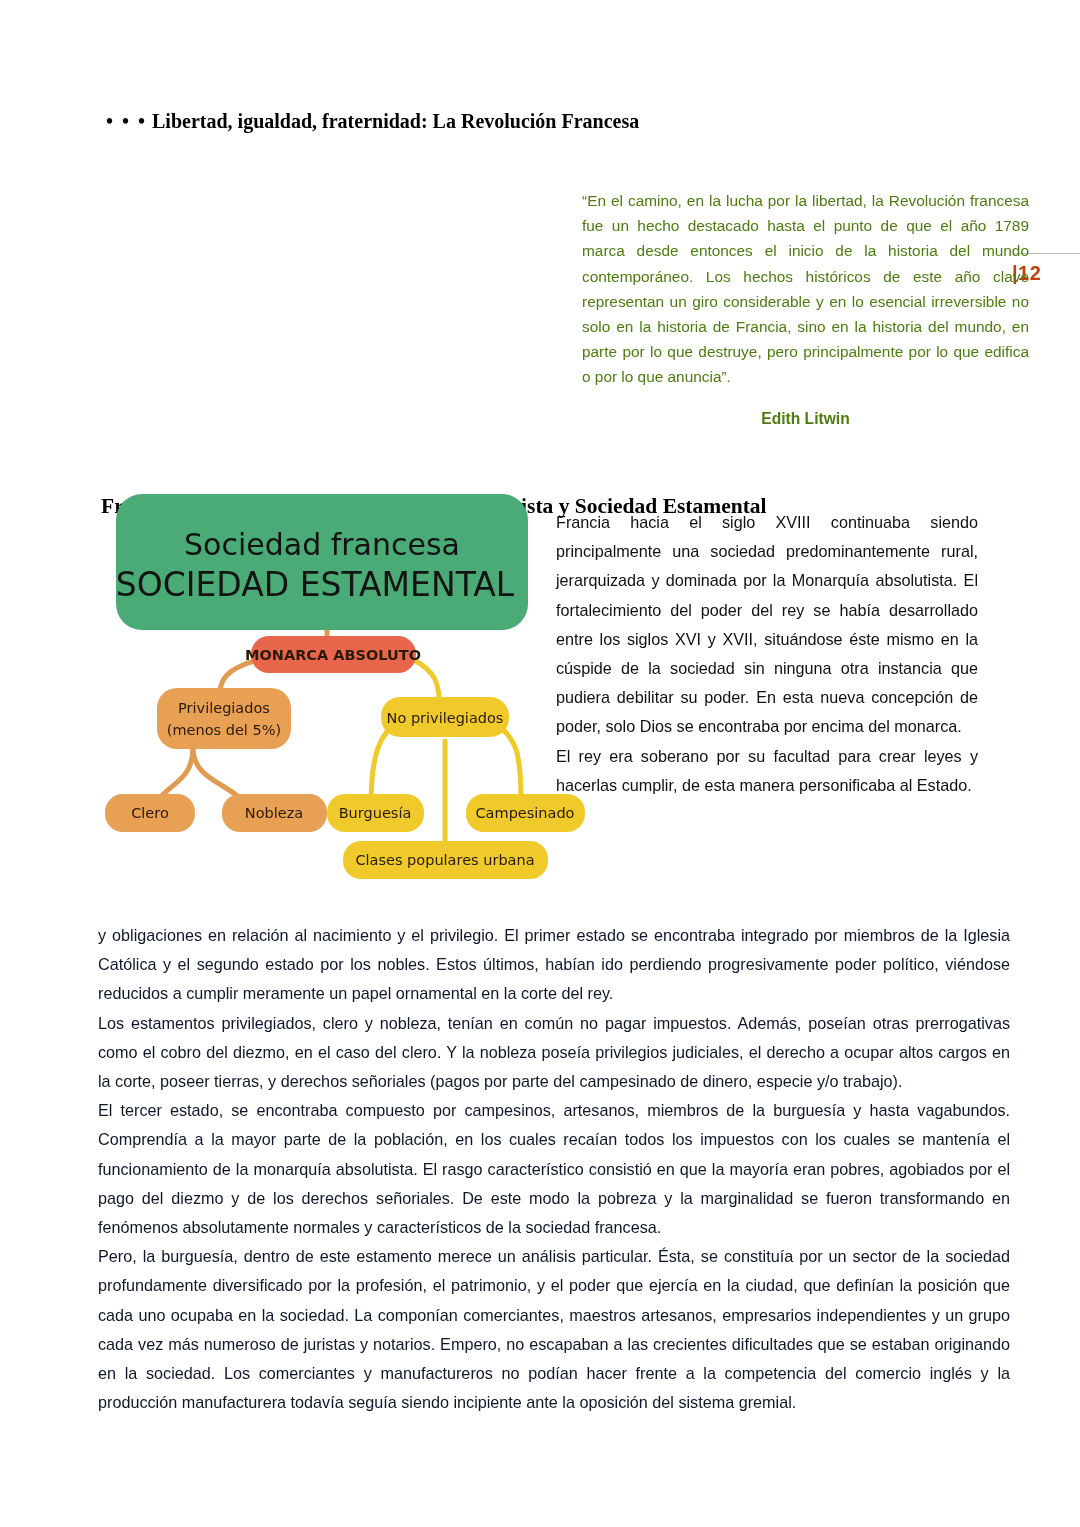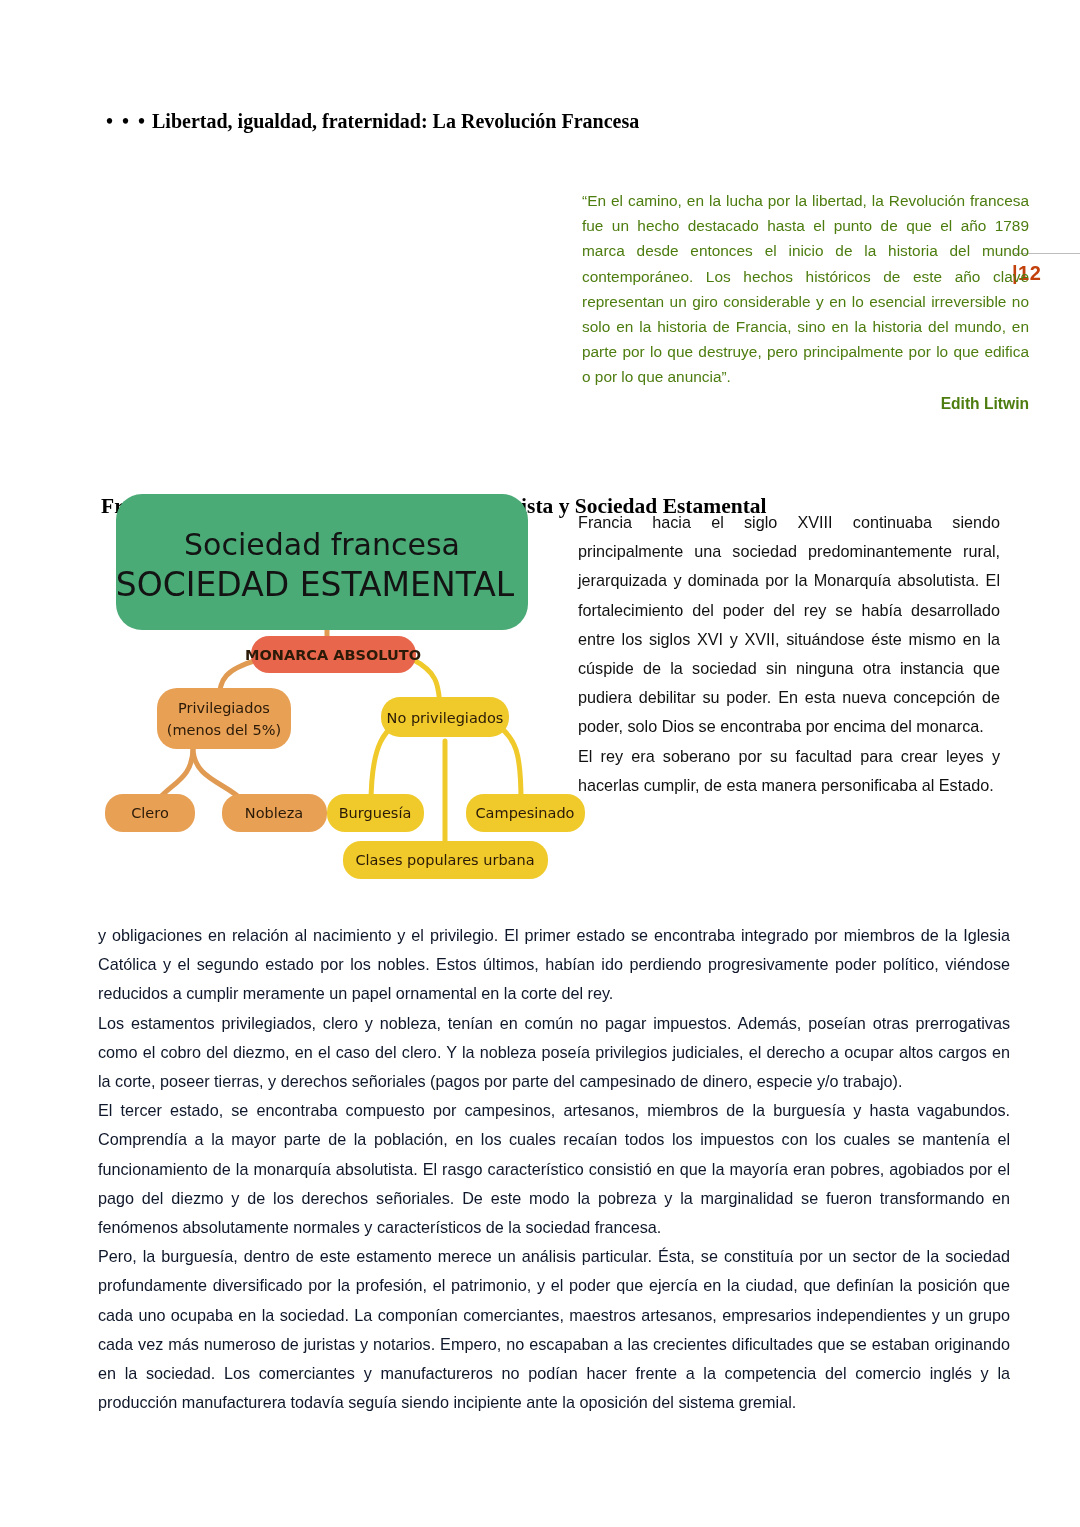--- a/index.html
+++ b/index.html
@@ -72,22 +72,22 @@
     position: absolute;
     top: 188px;
     left: 582px;
     width: 447px;
     font-size: 15.4px;
     line-height: 25.2px;
     text-align: justify;
     color: #4d7c0f;
   }
   .quote-author {
-    margin-top: 1px;
-    text-align: right;
+    margin-top: 16px;
+    text-align: center;
     font-weight: bold;
     font-size: 15.6px;
   }
 
   
   .section-heading {
     position: absolute;
     top: 458px;
     left: 101px;
     font-family: "Liberation Serif", serif;
@@ -109,21 +109,21 @@
   .diagram svg { display: block; }
   .node-text {
     font-family: "DejaVu Sans", sans-serif;
     fill: #2b1a08;
   }
 
   
   .col-right {
     position: absolute;
     top: 508px;
-    left: 578px;
+    left: 556px;
     width: 422px;
     font-size: 16.2px;
     line-height: 29.2px;
     text-align: justify;
     color: #111;
   }
   .col-right p { margin: 0; }
 
   
   .body-full {

